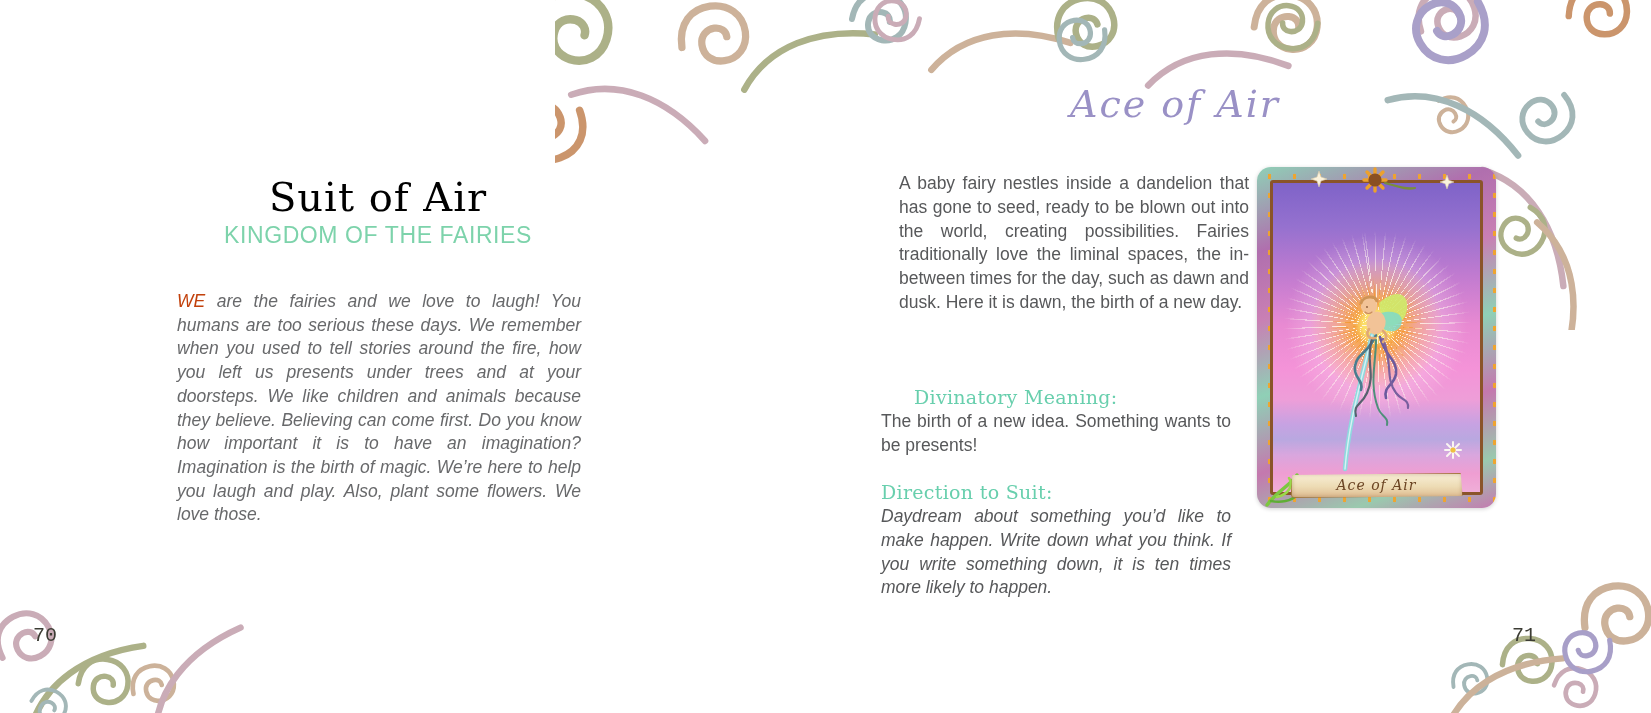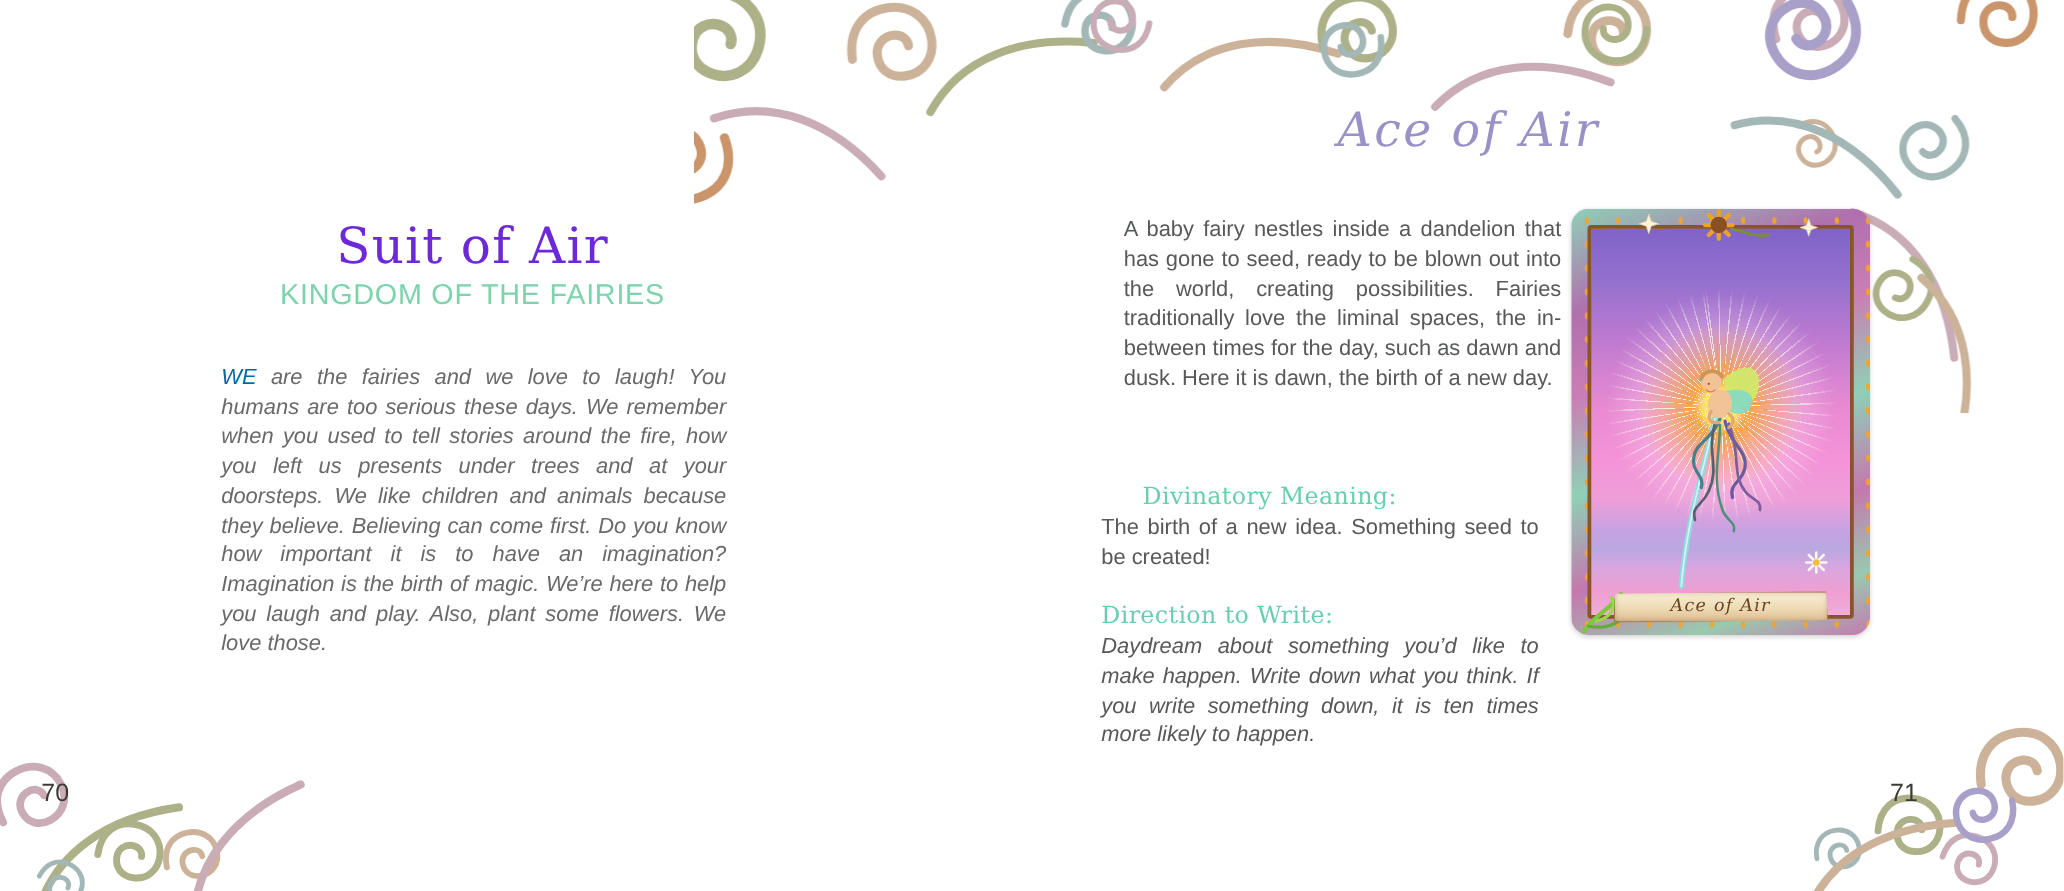--- a/index.html
+++ b/index.html
@@ -12,32 +12,32 @@
   
   .deco { position:absolute; pointer-events:none; }
   .deco-top { left:555px; top:0; }
   .deco-bl { left:0; top:595px; }
   .deco-br { left:1390px; top:580px; }
 
   
   .left-title-block { position:absolute; left:155px; top:176px; width:446px; text-align:center; }
   .suit-title {
     font-family:"DejaVu Serif", serif; font-weight:normal;
-    font-size:40px; line-height:1.05; color:#6d28d9; letter-spacing:1px;
+    font-size:40px; line-height:1.05; color:#000000; letter-spacing:1px;
   }
   .suit-subtitle {
     font-family:"Liberation Sans", sans-serif; font-weight:normal;
     font-size:23px; color:#7dd3ab; letter-spacing:0.6px; margin-top:4px;
   }
   .left-intro {
     position:absolute; left:177px; top:290px; width:404px;
     font-style:italic; font-size:17.5px; line-height:23.7px;
     color:#68696b; text-align:justify;
   }
-  .left-intro .lead { color:#0369a1; }
+  .left-intro .lead { color:#c2410c; }
 
   
   .ace-title {
     position:absolute; left:1000px; top:82px; width:350px; text-align:center;
     font-family:"DejaVu Serif", serif; font-style:italic; font-weight:normal;
     font-size:38px; color:#9a91c6; letter-spacing:2px;
   }
   .right-col { position:absolute; left:881px; top:0; width:350px; }
   .rp-desc {
     position:absolute; left:0; top:172px; width:350px;
@@ -51,21 +51,21 @@
   .rp-text {
     position:absolute; left:0; width:350px;
     font-size:17.5px; line-height:23.8px; color:#57585a; text-align:justify;
   }
   .h-divinatory { top:386px;margin-left:33px; }
   .t-divinatory { top:410px; }
   .h-direction { top:481px; }
   .t-direction { top:505px;font-style:italic; }
 
   .page-number {
-    position:absolute; font-family:Liberation Sans, sans-serif;
+    position:absolute; font-family:Liberation Mono, monospace;
     font-size:20px; color:#3c3c34; z-index:5;
   }
   .pn-left { left:33px; top:624px; }
   .pn-right { left:1512px; top:624px;text-align:center; }
 
   
   .card {
     position:absolute; left:1257px; top:167px; width:239px; height:341px;
     border-radius:14px;
     background:
@@ -179,23 +179,23 @@
   <p class="left-intro"><span class="lead">WE</span><span> are the fairies and we love to laugh! You humans are too serious these days. We remember when you used to tell stories around the fire, how you left us presents under trees and at your doorsteps. We like children and animals because they believe. Believing can come first. Do you know how important it is to have an imagination? Imagination is the birth of magic. We’re here to help you laugh and play. Also, plant some flowers. We love those.</span></p>
 
   <div class="page-number pn-left">70</div>
 
   <h2 class="ace-title">Ace of Air</h2>
 
   <div class="right-col">
     <p class="rp-desc">A baby fairy nestles inside a dandelion that has gone to seed, ready to be blown out into the world, creating possibilities. Fairies traditionally love the liminal spaces, the in-between times for the day, such as dawn and dusk. Here it is dawn, the birth of a new day.</p>
 
     <div class="rp-heading h-divinatory">Divinatory Meaning:</div>
-    <p class="rp-text t-divinatory">The birth of a new idea. Something seed to be created!</p>
-
-    <div class="rp-heading h-direction">Direction to Write:</div>
+    <p class="rp-text t-divinatory">The birth of a new idea. Something wants to be presents!</p>
+
+    <div class="rp-heading h-direction">Direction to Suit:</div>
     <p class="rp-text t-direction">Daydream about something you’d like to make happen. Write down what you think. If you write something down, it is ten times more likely to happen.</p>
   </div>
 
   <div class="page-number pn-right">71</div>
 
   <div class="card">
     <div class="card-panel">
       <div class="dandelion-spokes"></div>
       <div class="halo-rays"></div>
     </div>

